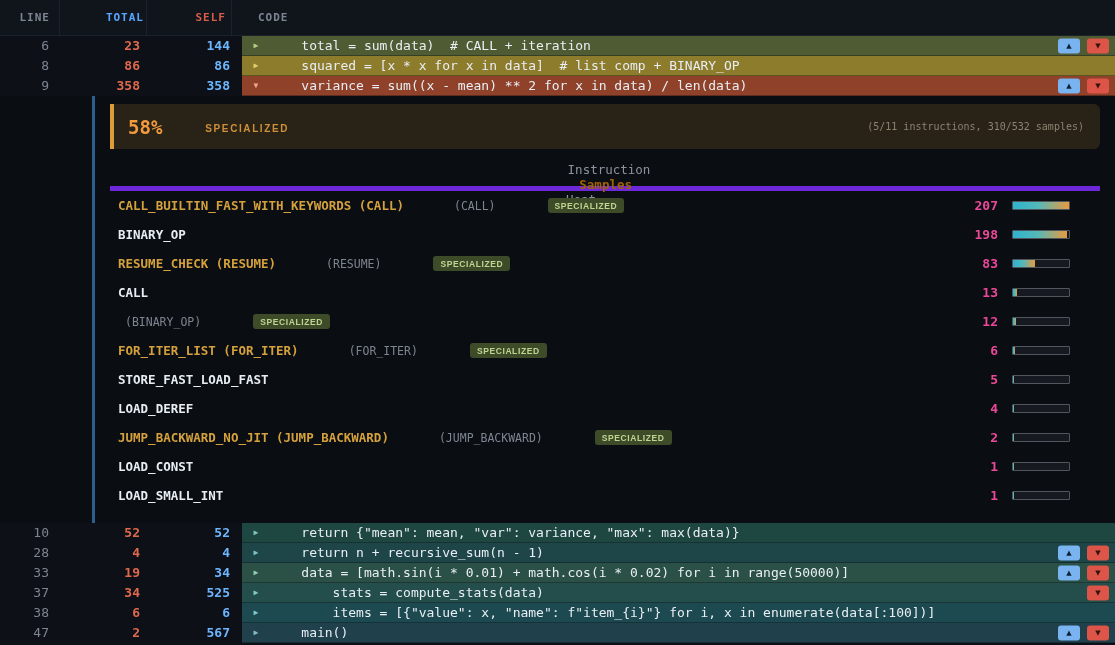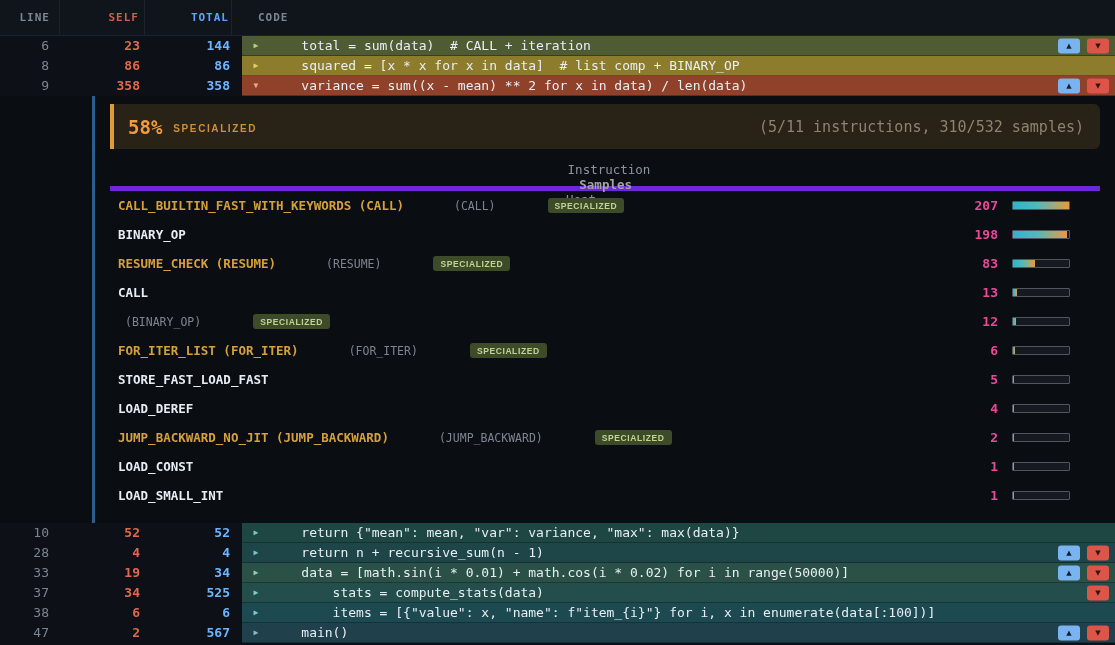--- a/index.html
+++ b/index.html
@@ -43,36 +43,36 @@
   .nav-up   { background: #79b3f0; color: #0d2236; }
   .nav-down { background: #dd5548; color: #331310; }
 
   
   .detail { position: relative; background: #0a0d12; padding: 8px 15px 13px 110px; }
   .connector { position: absolute; left: 92px; top: 0; bottom: 0; width: 3px; background: #2b5f8e; }
 
   .summary {
     height: 45px; display: flex; align-items: center;
     background: #292217; border-left: 4px solid #df9d3a;
-    border-radius: 0 6px 6px 0; padding: 0 16px 0 14px;
+    border-radius: 0 6px 6px 0; padding: 0 16px 0 14px; gap: 32px;
   }
   .summary-pct { font-size: 19px; font-weight: bold; color: #f29b3d; }
   .summary-label {
     margin-left: 11px; font-family: "Liberation Sans", sans-serif;
     font-size: 10px; font-weight: bold; letter-spacing: 1.6px; color: #cd9038; padding-top: 4px;
   }
-  .summary-stats { margin-left: auto; font-size: 15px; color: #8c8371; }
+  .summary-stats { margin-left: auto; font-size: 10px; color: #8c8371; }
 
   .instr-header {
     display: flex; align-items: center; margin-top: 13px; height: 29px;
     border-bottom: 5px solid #6d28d9; padding-left: 8px;
     font-size: 12.5px; color: #8b949e; flex-direction: column;
   }
   .ih-name { flex: 1; }
-  .ih-samples { width: 70px; flex: none; text-align: right; padding-right: 12px; color: #a3a3a3; font-weight: bold; }
+  .ih-samples { width: 70px; flex: none; text-align: right; padding-right: 12px; color: #a16207; font-weight: bold; }
   .ih-heat { width: 90px; flex: none; padding-left: 2px; }
 
   .instr-row { display: flex; align-items: center; height: 29px; padding-left: 8px; }
   .instr-name-cell { flex: 1; display: flex; align-items: center; overflow: hidden; gap: 43px; }
   .instr-name { font-size: 12.5px; font-weight: bold; color: #e6edf3; white-space: pre; }
   .instr-name.spec { color: #d4a13c; }
   .instr-base { font-size: 11.5px; color: #7d8590; margin-left: 7px; white-space: pre; }
   .badge {
     margin-left: 9px; flex: none;
     font-family: "Liberation Sans", sans-serif; font-size: 8.5px; font-weight: bold;
@@ -84,22 +84,22 @@
   .heat-track { width: 58px; height: 9px; background: #161a20; border: 1px solid #50565e; border-radius: 1px; overflow: hidden; }
   .heat-fill { height: 100%; background: linear-gradient(90deg, #2eb3cf 0%, #53b9b9 45%, #e99a3e 100%); }
 </style>
 </head>
 <body>
 
 <div class="app">
 
   <div class="table-header">
     <div class="th th-line">LINE</div>
+    <div class="th th-total">TOTAL</div>
     <div class="th th-self">SELF</div>
-    <div class="th th-total">TOTAL</div>
     <div class="th th-code">CODE</div>
   </div>
 
   <div>
       <div class="code-row">
     <div class="col-line">6</div>
     <div class="col-self">23</div>
     <div class="col-total">144</div>
     <div class="col-code" style="background: rgb(79, 92, 51);">
       <span class="arrow" style="color: rgb(179, 207, 134);">▶</span>

